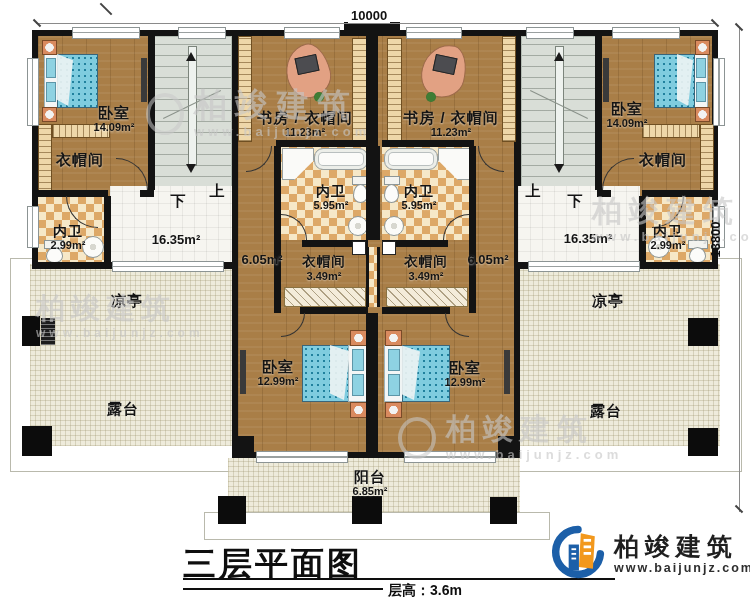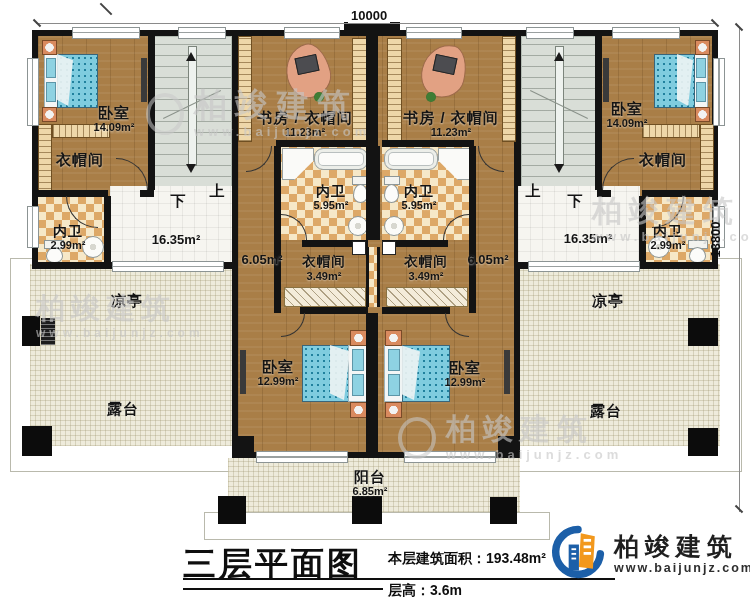--- a/index.html
+++ b/index.html
@@ -368,21 +368,20 @@
   <div class="dimline" style="left:739px;top:28px;width:1px;height:484px"></div>
   <div class="dimtick" style="left:734px;top:26px;width:10px;height:2px"></div>
   <div class="dimtick" style="left:734px;top:508px;width:10px;height:2px"></div>
   <div class="dimlabel" style="left:694px;top:232px;background:transparent;transform:rotate(-90deg)">13800</div>
 
   <div class="titleblock">
     <span class="tb-title">三层平面图</span>
   </div>
   <div class="tb-line" style="left:183px;top:578px;width:432px;height:2px"></div>
   <div class="tb-line" style="left:183px;top:588px;width:200px;height:2px"></div>
-  <div class="tb-info" style="left:388px;top:550px">本层建筑面积：193.48m²</div>
   <div class="tb-info" style="left:388px;top:582px">层高：3.6m</div>
 
   <div class="logo">
     <span>
       <svg width="56" height="56" viewBox="0 0 60 60">
         <path d="M30 6 A24 24 0 1 0 54 32" stroke="#1c5fa8" stroke-width="8" fill="none" stroke-linecap="round"></path>
         <polygon points="33,10 48,13 46,48 31,46" fill="#f2981d"></polygon>
         <rect x="36" y="16" width="8" height="3" fill="#fff"></rect>
         <rect x="36" y="23" width="8" height="3" fill="#fff"></rect>
         <rect x="36" y="30" width="8" height="3" fill="#fff"></rect>

